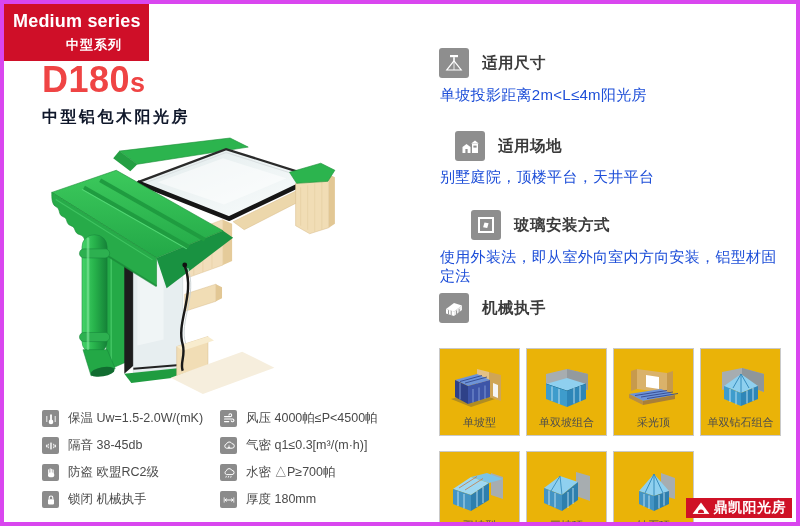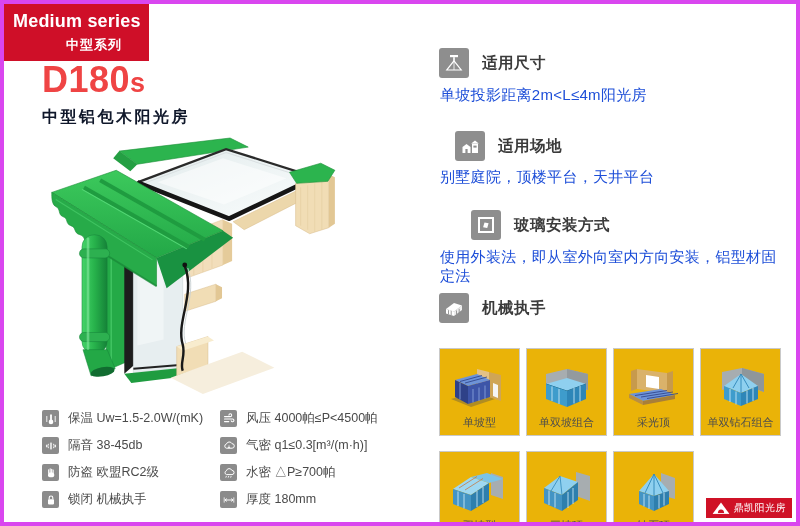--- a/index.html
+++ b/index.html
@@ -50,21 +50,21 @@
                 display:flex; flex-wrap:wrap; gap:7px 6px; }
   .thumb { width:81px; height:88px; background:#eab308; border:1px solid #c9c9c9;
            display:flex; flex-direction:column; align-items:center; justify-content:flex-end;
            padding-bottom:5px;margin-top:8px; }
   .thumb svg { display:block; margin-bottom:3px; }
   .thumb-label { font-size:11px; color:#4d4d4d; white-space:nowrap; }
 
   
   .logo { position:absolute; right:4px; bottom:4px; height:20px; background:#cf1126;
           display:flex; align-items:center; gap:4px; padding:0 6px; }
-  .logo-text { color:#fff; font-size:10px; font-weight:normal; letter-spacing:0.5px; }
+  .logo-text { color:#fff; font-size:14px; font-weight:bold; letter-spacing:0.5px; }
 </style>
 </head>
 <body>
 
 <div class="page">
 
   <div class="badge">
     <div class="badge-en">Medium series</div>
     <div class="badge-cn">中型系列</div>
   </div>

